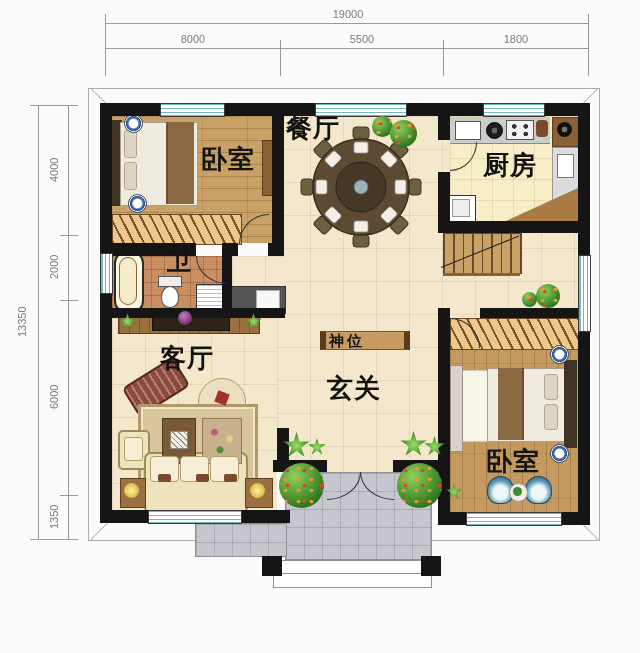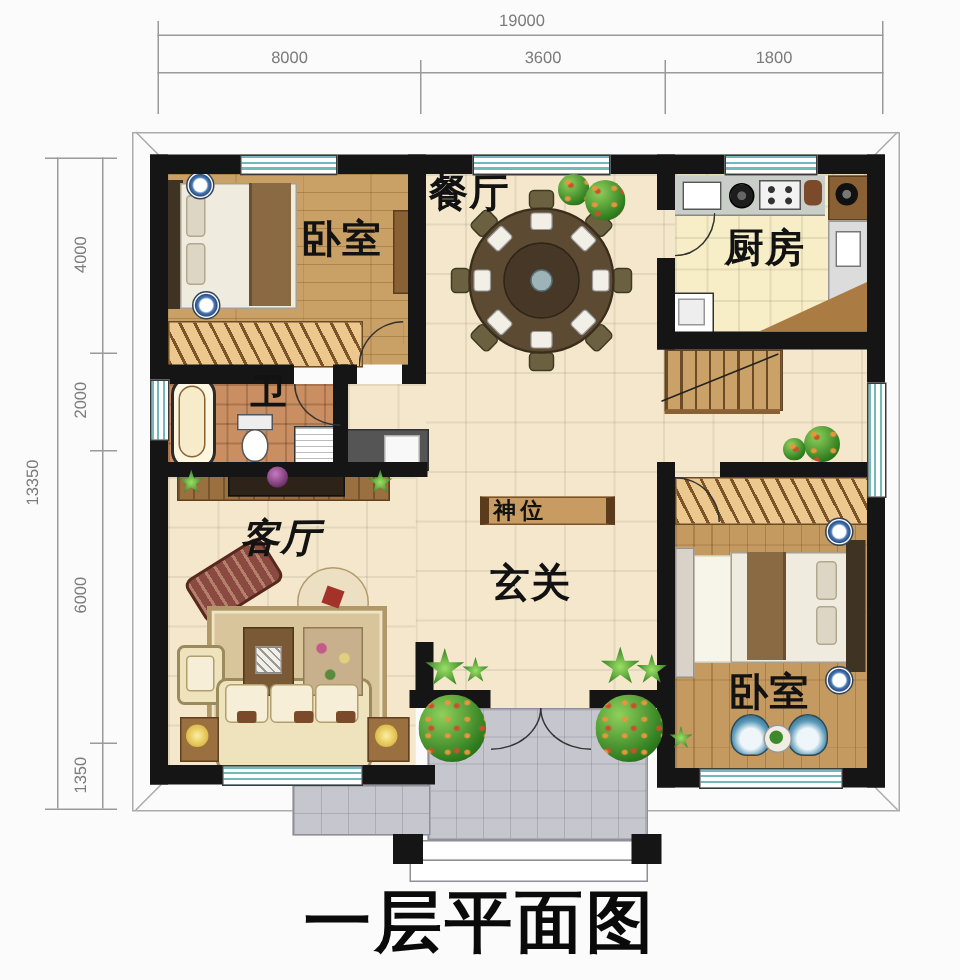--- a/index.html
+++ b/index.html
@@ -35,21 +35,21 @@
 <div id="canvas">
 
   <div class="dline" style="left:105px;top:23px;width:484px;height:1px;"></div>
   <div class="dline" style="left:105px;top:48px;width:484px;height:1px;"></div>
   <div class="dline" style="left:105px;top:14px;width:1px;height:62px;"></div>
   <div class="dline" style="left:280px;top:40px;width:1px;height:36px;"></div>
   <div class="dline" style="left:443px;top:40px;width:1px;height:36px;"></div>
   <div class="dline" style="left:588px;top:14px;width:1px;height:62px;"></div>
   <div class="dim" style="left:310px;top:8px;width:76px;">19000</div>
   <div class="dim" style="left:160px;top:33px;width:66px;">8000</div>
-  <div class="dim" style="left:329px;top:33px;width:66px;">3600</div>
+  <div class="dim" style="left:329px;top:33px;width:66px;">5500</div>
   <div class="dim" style="left:483px;top:33px;width:66px;">1800</div>
 
   <div class="dline" style="left:38px;top:105px;width:1px;height:434px;"></div>
   <div class="dline" style="left:68px;top:105px;width:1px;height:434px;"></div>
   <div class="dline" style="left:30px;top:105px;width:48px;height:1px;"></div>
   <div class="dline" style="left:60px;top:235px;width:18px;height:1px;"></div>
   <div class="dline" style="left:60px;top:300px;width:18px;height:1px;"></div>
   <div class="dline" style="left:60px;top:495px;width:18px;height:1px;"></div>
   <div class="dline" style="left:30px;top:539px;width:48px;height:1px;"></div>
   <div class="dimv" style="left:16px;top:282px;height:80px;">13350</div>
@@ -236,19 +236,18 @@
   <div class="spiky" style="left:308px;top:438px;width:18px;height:18px;"></div>
   <div class="spiky" style="left:400px;top:431px;width:27px;height:27px;"></div>
   <div class="spiky" style="left:424px;top:436px;width:21px;height:21px;"></div>
   <div class="plant" style="left:279px;top:463px;width:45px;height:45px;"></div>
   <div class="plant" style="left:397px;top:463px;width:45px;height:45px;"></div>
 
   <div class="rlabel" style="left:201px;top:146px;font-size:26px;">卧室</div>
   <div class="rlabel" style="left:286px;top:115px;font-size:26px;">餐厅</div>
   <div class="rlabel" style="left:483px;top:152px;font-size:26px;">厨房</div>
   <div class="rlabel" style="left:167px;top:250px;font-size:24px;">卫</div>
-  <div class="rlabel" style="left:160px;top:345px;font-size:26px;font-style:italic;">客厅</div>
+  <div class="rlabel" style="left:160px;top:345px;font-size:26px;">客厅</div>
   <div class="rlabel" style="left:329px;top:333px;font-size:15px;letter-spacing:3px;">神位</div>
   <div class="rlabel" style="left:327px;top:375px;font-size:26px;">玄关</div>
   <div class="rlabel" style="left:486px;top:448px;font-size:26px;">卧室</div>
 
-  <div style="position:absolute;left:120px;top:592px;width:400px;text-align:center;font-size:45px;font-weight:900;color:#0a0a0a;letter-spacing:2px;z-index:60;line-height:1;">一层平面图</div>
 </div>
 
 </body></html>

